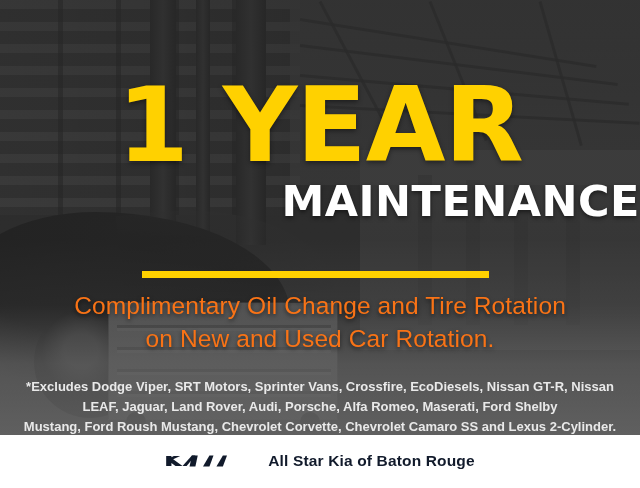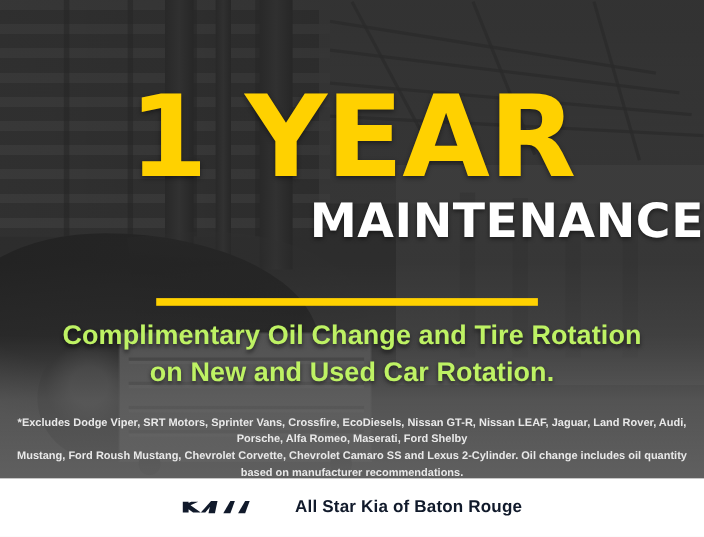--- a/index.html
+++ b/index.html
@@ -127,30 +127,30 @@
   }
   .headline-2 .l2 { display:block;text-align:right; }
 
   .rule {
     position:absolute; left:142px; top:271px; width:347px; height:7px;
     background:#FFD100;
   }
 
   .sub {
     position:absolute; left:0; right:0; top:290px;
-    font-size:24.5px; line-height:1.33; font-weight:bold;
-    color:#bef264;
+    font-size:24.5px; line-height:1.33; font-weight:normal;
+    color:#f97316;
     letter-spacing:.1px;
     text-shadow:0 2px 4px rgba(0,0,0,.55);
   }
   .sub .l2 { display:block; }
 
   .disclaimer {
     position:absolute; left:14px; right:14px; top:377px;
-    font-size:10px; line-height:1.52; font-weight:bold;
+    font-size:13px; line-height:1.52; font-weight:bold;
     color:#e9e9e9;
     letter-spacing:0;
   }
   .disclaimer span { display:block; }
 
   
   .footer {
     position:absolute; left:0; top:435px; width:640px; height:52px;
     background:#ffffff;
     display:flex; align-items:center; justify-content:center; gap:27px;

